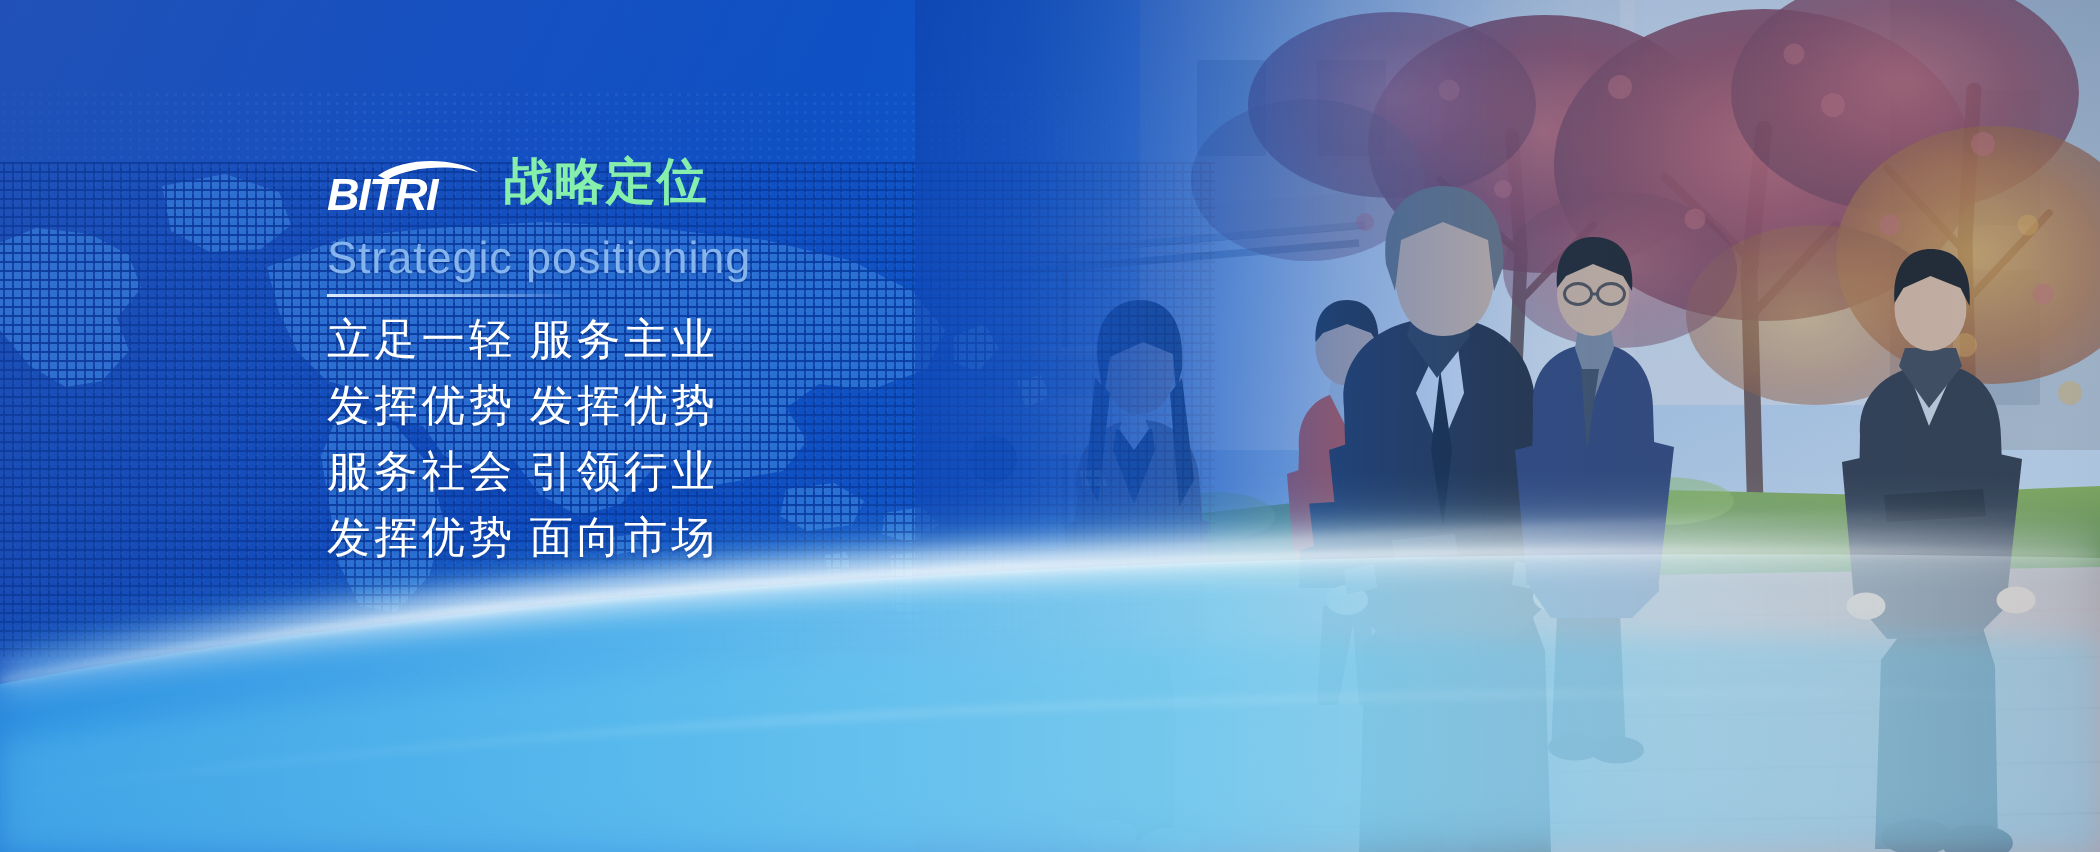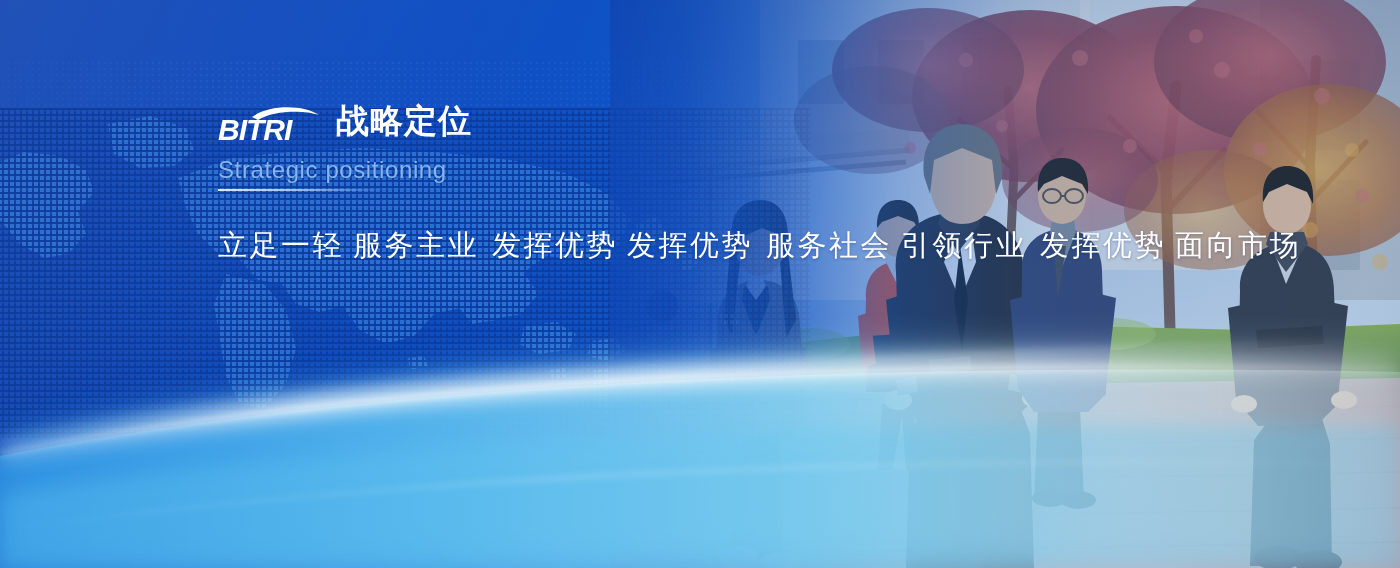--- a/index.html
+++ b/index.html
@@ -120,50 +120,50 @@
     width: 104px;
     height: 44px;
     flex: 0 0 auto;
   }
   .logo svg { display:block; width:104px; height:44px; }
 
   .title-cn {
     font-family: "DejaVu Sans", "Liberation Sans", sans-serif;
     font-size: 33px;
     font-weight: 700;
-    color: #ffffff;
+    color: #86efac;
     letter-spacing: 1px;
     line-height: 1;
     padding-bottom: 2px;
     white-space: nowrap;
   }
 
   .subtitle {
     margin-top: 7px;
     font-family: "Liberation Sans", sans-serif;
-    font-size: 24px;
+    font-size: 30px;
     font-weight: 400;
     color: #86b4ec;
     letter-spacing: .6px;
     line-height: 1.05;
     white-space: nowrap;
     text-shadow: 0 1px 2px rgba(5,35,100,.25);
   }
 
   .divider {
     margin-top: 7px;
     width: 165px;
     height: 2px;
     background: linear-gradient(to right, rgba(235,245,255,.92) 0%, rgba(205,230,255,.75) 45%, rgba(170,210,255,0) 100%);
   }
 
   .slogans {
-    margin-top: 39px;
+    margin-top: 13px;
     display: flex;
-    flex-direction: row;
+    flex-direction: column;
     gap: 13px;
   }
   .slogan-line {
     display: flex;
     white-space: nowrap;
     font-family: "DejaVu Sans", "Liberation Sans", sans-serif;
     font-size: 29px;
     font-weight: 400;
     color: #ffffff;
     letter-spacing: 2.5px;

